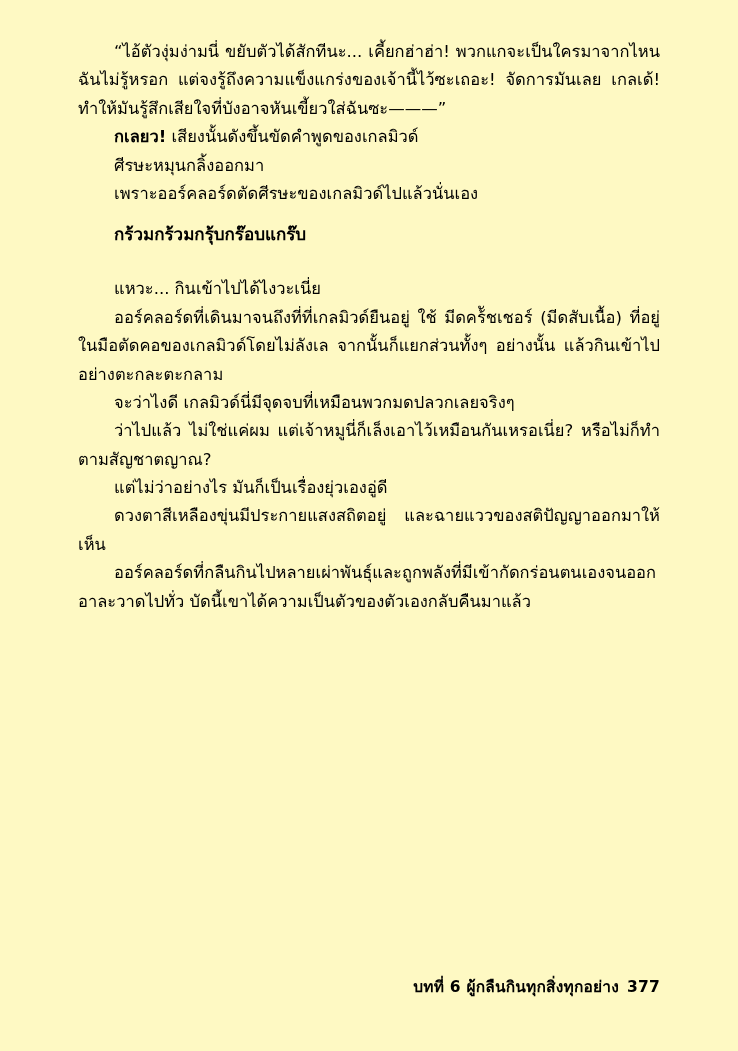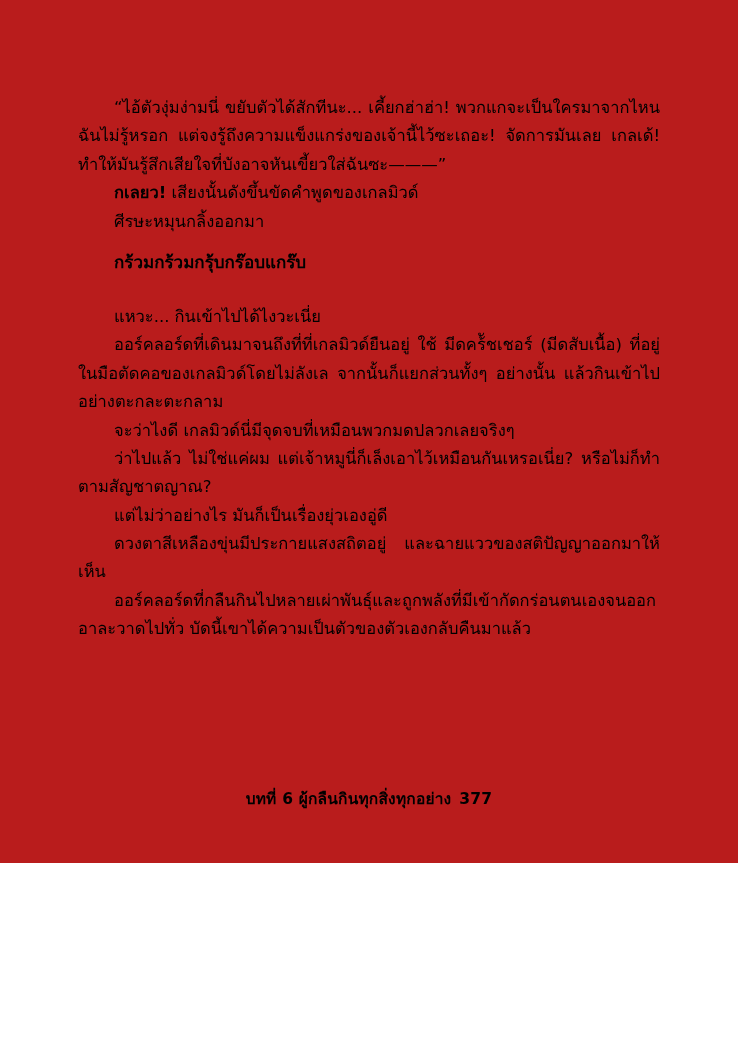--- a/index.html
+++ b/index.html
@@ -10,24 +10,24 @@
   body {
     width: 738px;
     height: 1051px;
     font-family: "DejaVu Sans", sans-serif;
     color: #000000;
     overflow: hidden;
   }
   .page {
     position: relative;
     width: 738px;
-    height: 863px;
+    height: 1051px;
     box-sizing: border-box;
-    padding: 94px 78px 40px 78px;
-    background: #b91c1c;
+    padding: 38px 78px 40px 78px;
+    background: #fef9c3;
   }
   .body-text {
     font-size: 16.5px;
     line-height: 1.72;
     text-align: justify;
     text-justify: inter-word;
   }
   p {
     margin: 0;
     text-indent: 0;
@@ -43,21 +43,21 @@
     font-size: 17px;
     text-indent: 36px;
     margin-top: 12px;
     margin-bottom: 26px;
   }
   .footer {
     position: absolute;
     left: 78px;
     right: 78px;
     bottom: 52px;
-    text-align: center;
+    text-align: right;
     font-size: 15.5px;
     font-weight: bold;
     letter-spacing: 0.2px;
   }
   .footer .page-no {
     margin-left: 8px;
   }
 </style>
 </head>
 <body>
@@ -65,20 +65,21 @@
 <div class="page">
 
   <div class="body-text">
 
     <p class="indent">“ไอ้ตัวงุ่มง่ามนี่ ขยับตัวได้สักทีนะ... เคี้ยกฮ่าฮ่า! พวกแกจะเป็นใครมาจากไหนฉันไม่รู้หรอก แต่จงรู้ถึงความแข็งแกร่งของเจ้านี้ไว้ซะเถอะ! จัดการมันเลย เกลเด้! ทำให้มันรู้สึกเสียใจที่บังอาจหันเขี้ยวใส่ฉันซะ———”</p>
 
     <p class="indent"><span class="bold">กเลยว!</span><span> เสียงนั้นดังขึ้นขัดคำพูดของเกลมิวด์</span></p>
 
     <p class="indent">ศีรษะหมุนกลิ้งออกมา</p>
 
+    <p class="indent">เพราะออร์คลอร์ดตัดศีรษะของเกลมิวด์ไปแล้วนั่นเอง</p>
 
 
     <div class="block-heading">กร้วมกร้วมกรุ้บกร๊อบแกร๊บ</div>
 
     <p class="indent">แหวะ... กินเข้าไปได้ไงวะเนี่ย</p>
 
     <p class="indent">ออร์คลอร์ดที่เดินมาจนถึงที่ที่เกลมิวด์ยืนอยู่  ใช้  มีดคร้ัชเชอร์ (มีดสับเนื้อ) ที่อยู่ในมือตัดคอของเกลมิวด์โดยไม่ลังเล จากนั้นก็แยกส่วนทั้งๆ อย่างนั้น แล้วกินเข้าไปอย่างตะกละตะกลาม</p>
 
     <p class="indent">จะว่าไงดี เกลมิวด์นี่มีจุดจบที่เหมือนพวกมดปลวกเลยจริงๆ</p>
 

